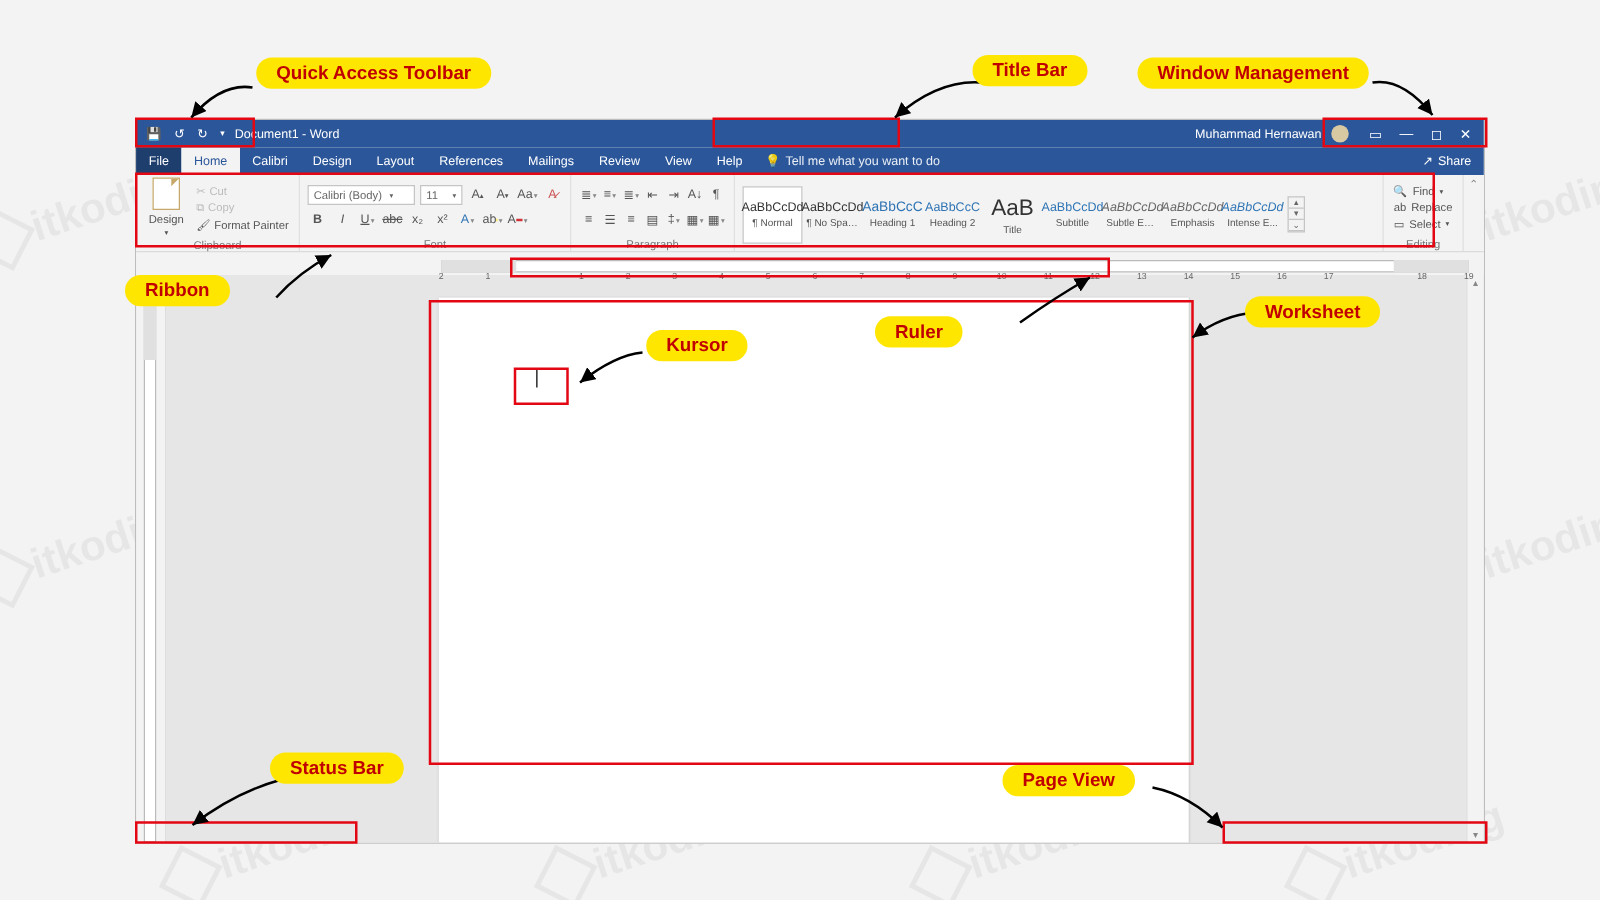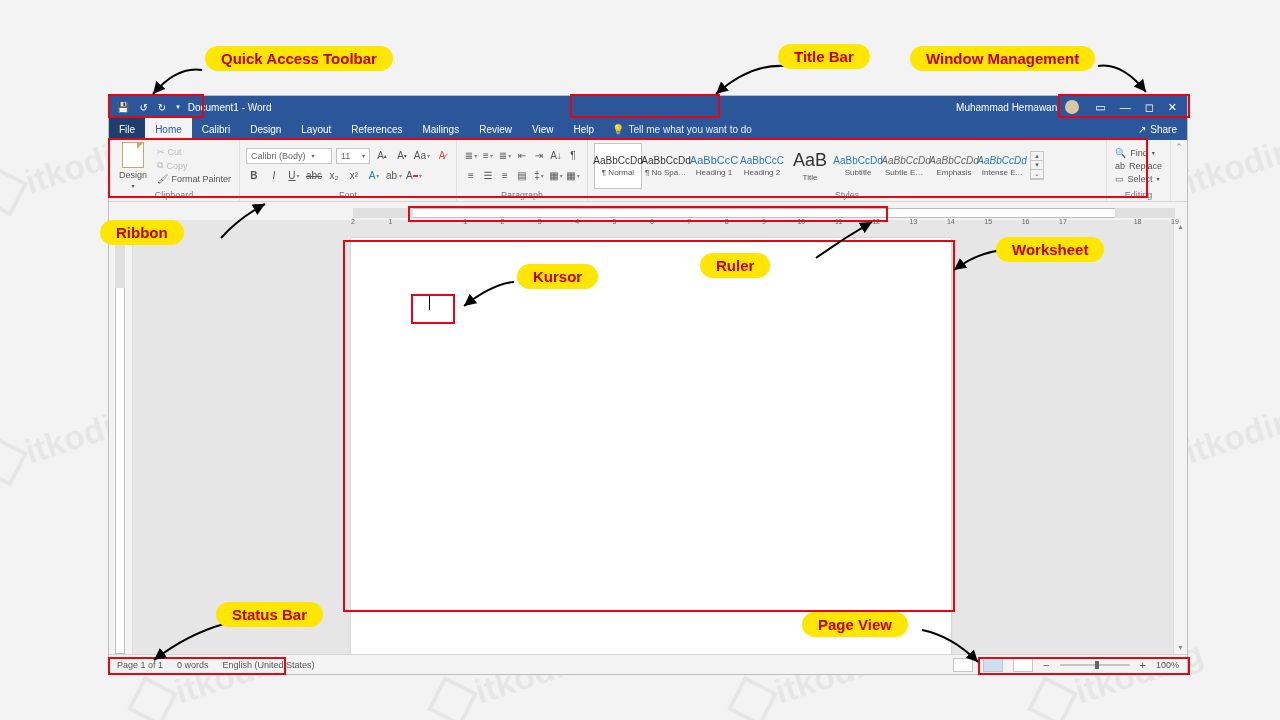--- a/index.html
+++ b/index.html
@@ -352,21 +352,20 @@
               <div class="prev ie">AaBbCcDd</div>
               <div class="nm">Intense E...</div>
             </div>
           </div>
         <div class="stylescroll">
           <div>▴</div>
           <div>▾</div>
           <div>⌄</div>
         </div>
       </div>
-      <div class="lbl">Styles</div>
     </div>
 
     <div class="rgroup">
       <div class="body">
         <div class="editcol">
           <div class="editbtn">
               <span>🔍</span>
               <span>Find</span>
               <span style="font-size:6px">▾</span>
             </div>
@@ -431,30 +430,14 @@
         <div class="cursor"></div>
       </div>
     </div>
     <div class="sb">
       <div class="up">▴</div>
       <div class="trk"></div>
       <div class="dn">▾</div>
     </div>
   </div>
 
-  <div class="status">
-    <span>Page 1 of 1</span>
-    <span>0 words</span>
-    <span>English (United States)</span>
-    <div class="right">
-      <div class="viewbtn"></div>
-      <div class="viewbtn on"></div>
-      <div class="viewbtn"></div>
-      <span class="zc">−</span>
-      <div class="zoomtrk">
-          <div class="th"></div>
-        </div>
-      <span class="zc">+</span>
-      <span>100%</span>
-    </div>
-  </div>
 
 </div>
 
 </body></html>

